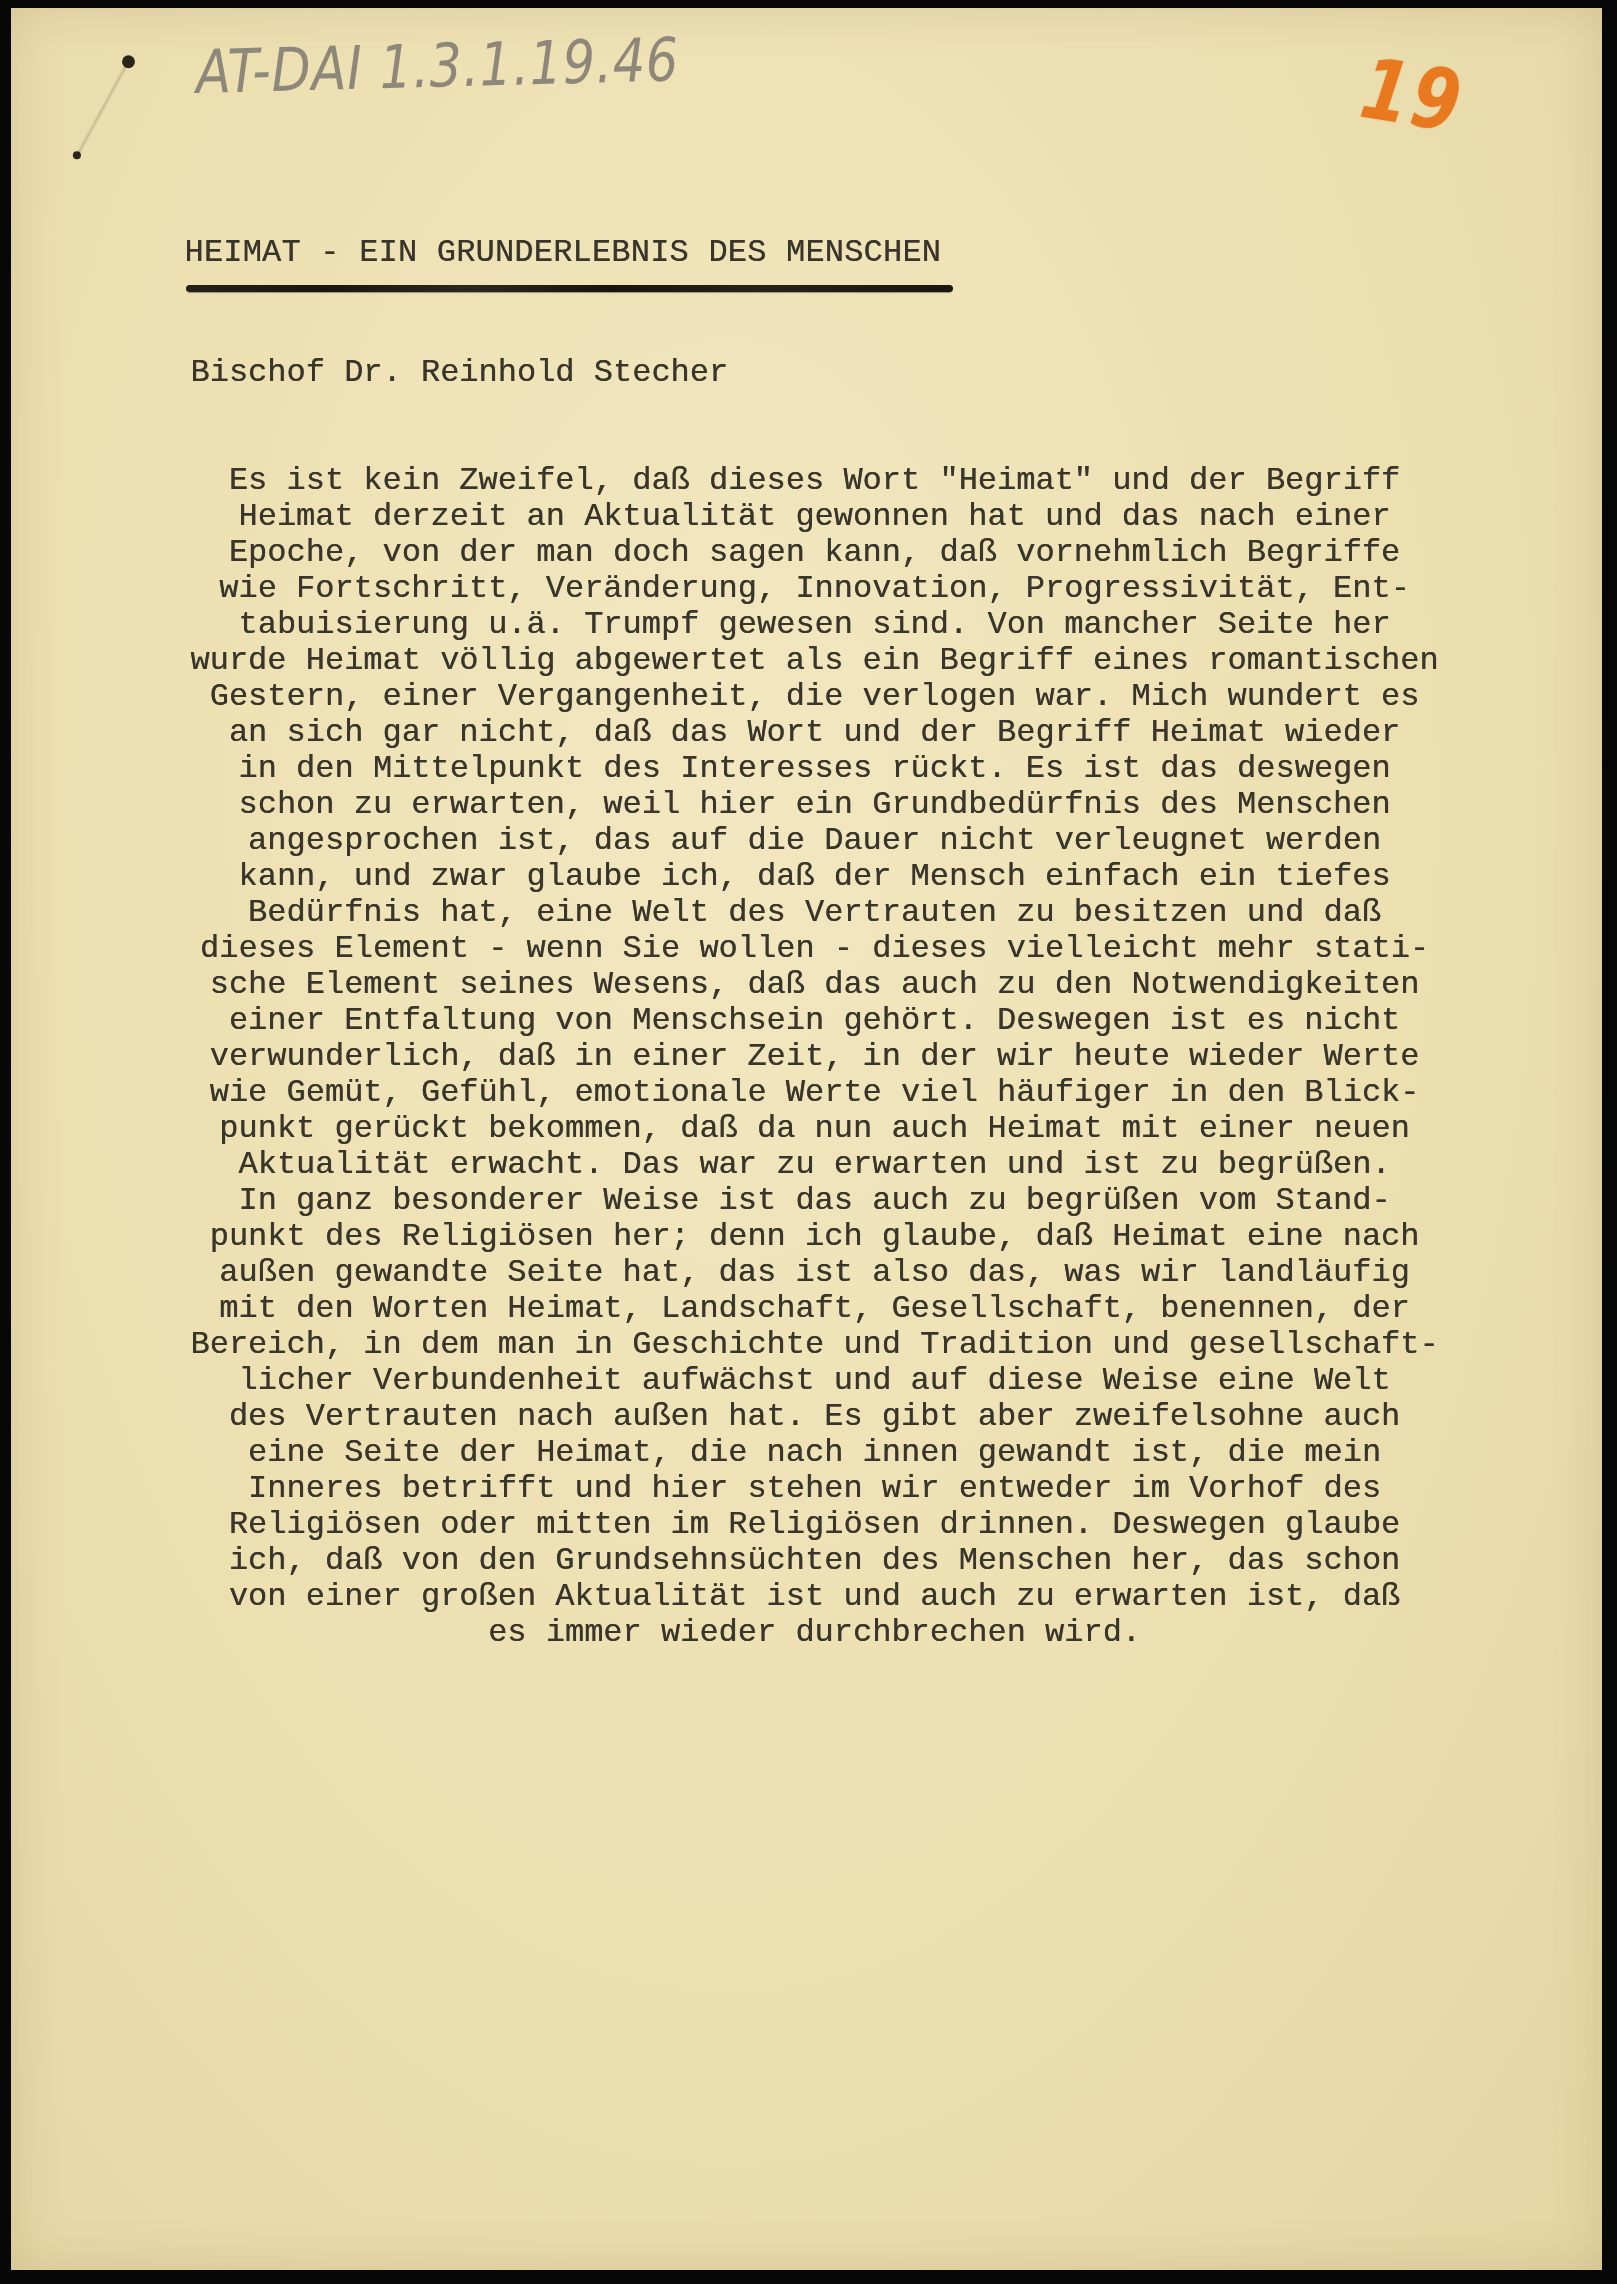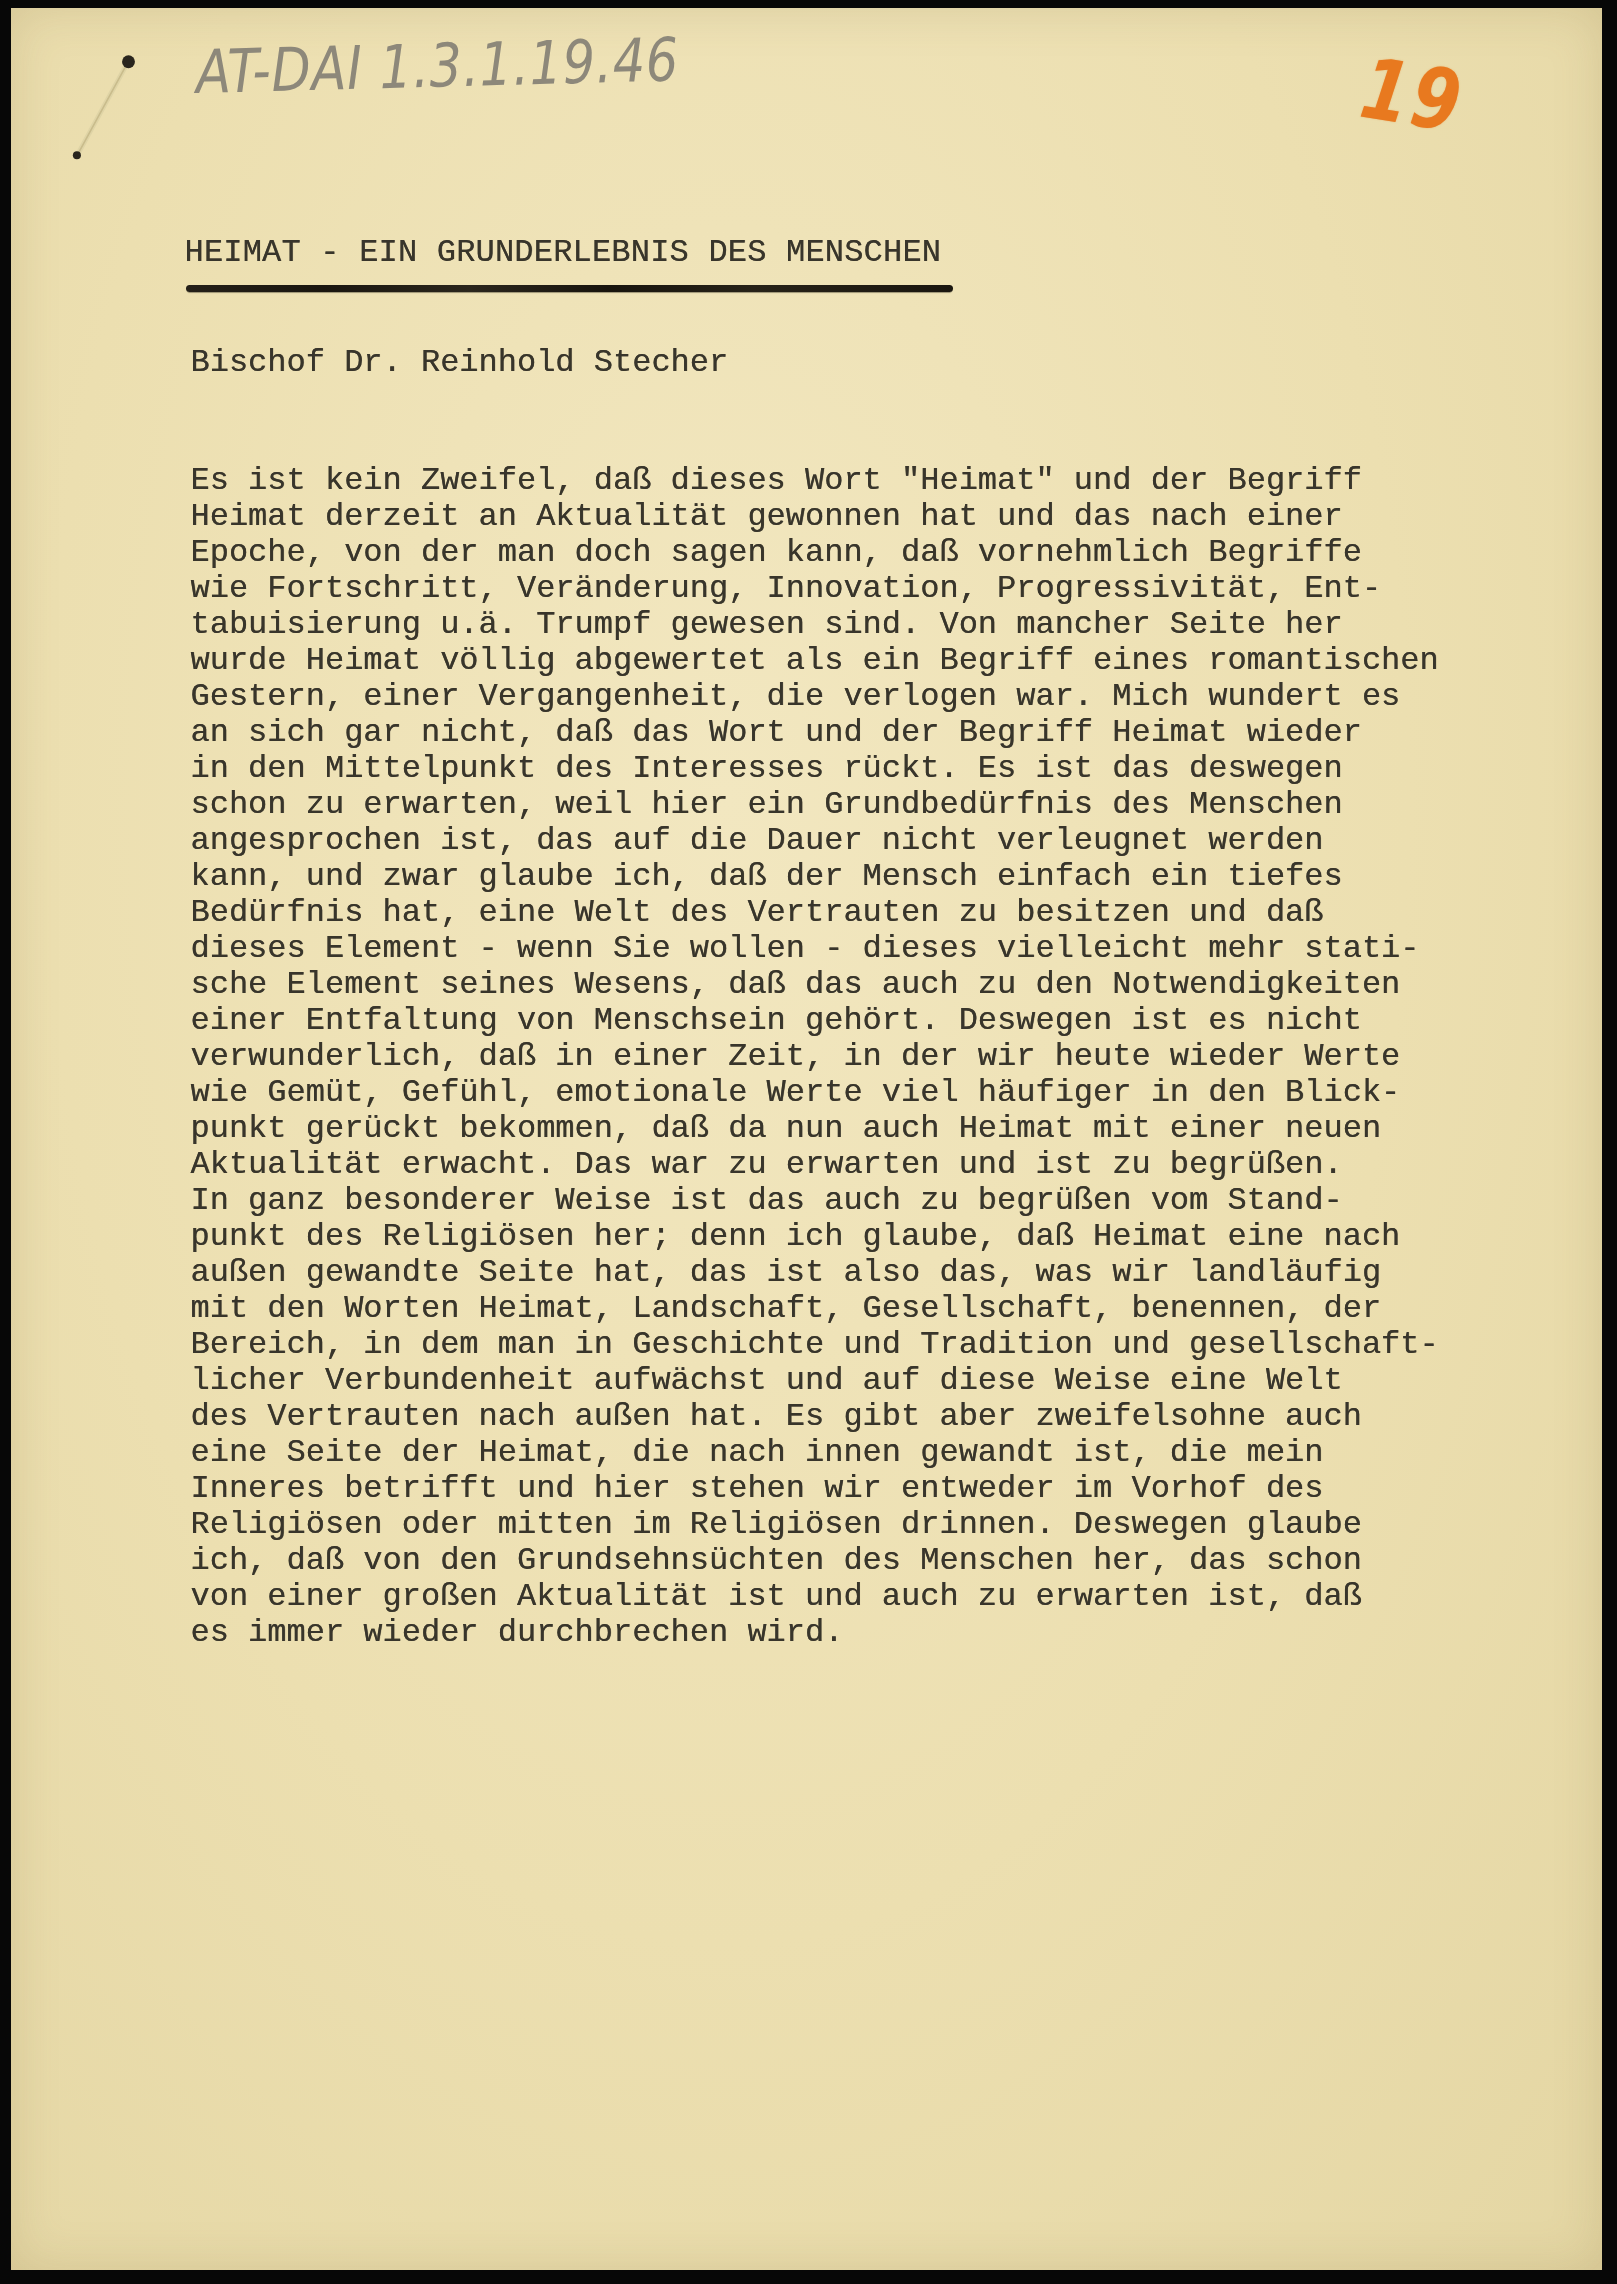--- a/index.html
+++ b/index.html
@@ -24,20 +24,21 @@
     top: 8px;
     right: 16px;
     bottom: 13.7px;
     background: radial-gradient(ellipse at 45% 35%, #f2e7c0 0%, #ecdfb0 55%, #e4d6a3 100%);
     box-shadow: inset 0 0 49px rgba(120,100,50,0.18);
   }
   .type {
     color: #38352b;
     text-shadow: 0 0 0.6px rgba(40,36,28,0.65), 0.4px 0.2px 0 rgba(40,36,28,0.25);
     white-space: pre;
+    text-align: center;
   }
   .title {
     position: absolute;
     left: 174px;
     top: 226px;
     margin: 0;
     font-size: 32px;
     font-weight: normal;
     letter-spacing: 0.2px;
   }
@@ -47,21 +48,21 @@
     top: 277px;
     width: 767px;
     height: 7.3px;
     background: linear-gradient(90deg, #241f18 0%, #1a160f 18%, #2b261d 37%, #18140d 55%, #272218 74%, #1a160f 100%);
     border-radius: 4px;
     box-shadow: 0 1.6px 0.8px -0.8px rgba(30,25,15,0.5);
   }
   .author {
     position: absolute;
     left: 180px;
-    top: 336px;
+    top: 346px;
     font-size: 32px;
   }
   .body-text {
     position: absolute;
     left: 180px;
     top: 455px;
     font-size: 32px;
     line-height: 36px;
   }
   

